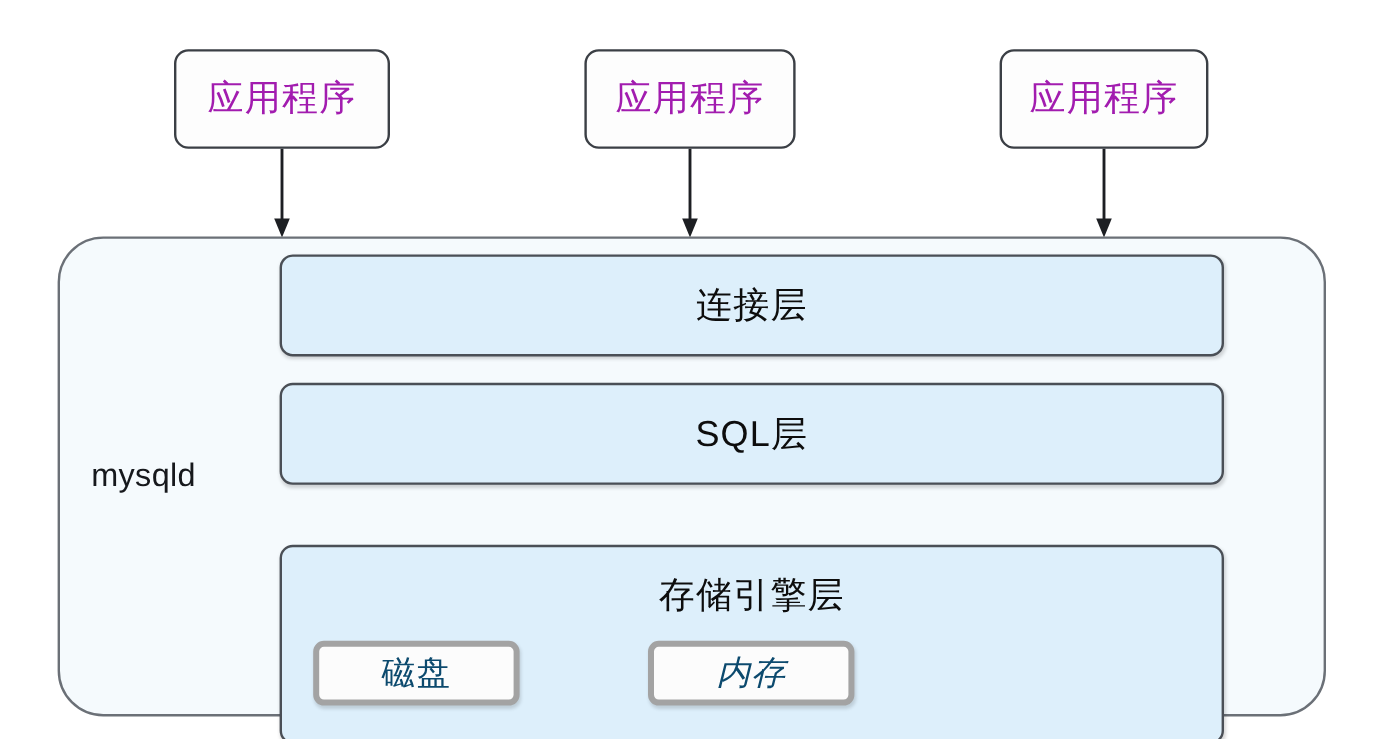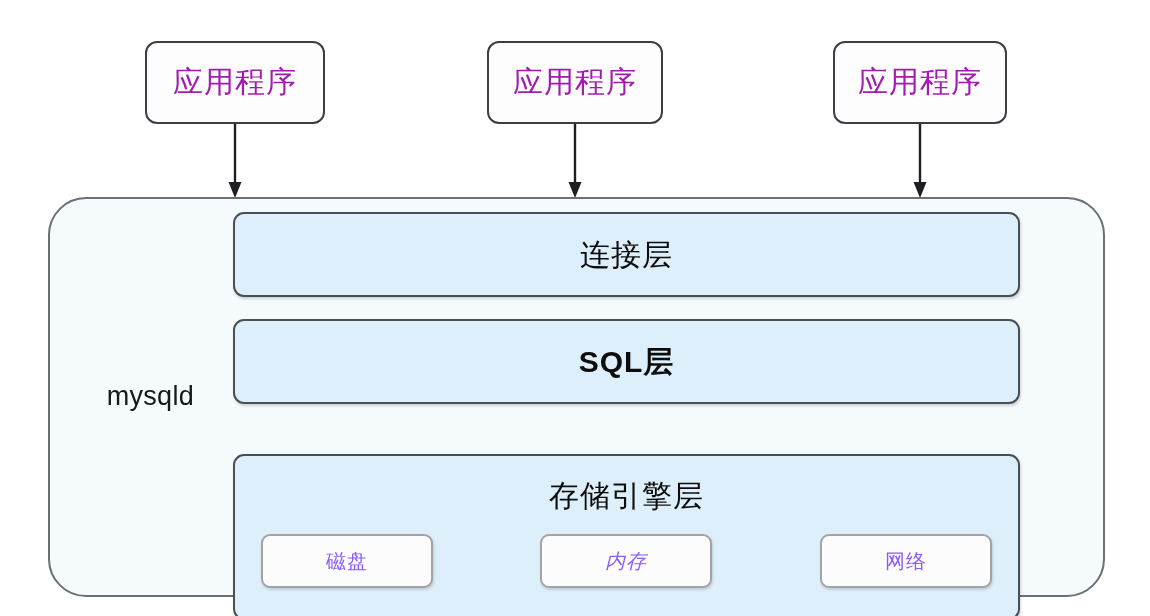--- a/index.html
+++ b/index.html
@@ -60,39 +60,39 @@
     background: #f5fafd;
     border: 2px solid #6b7077;
     border-radius: 38px;
     box-sizing: border-box;
   }
   #mysqld-label {
     position: absolute;
     left: 76px;
     top: 381px;
     width: 118px;
-    text-align: right;
+    text-align: left;
     font-size: 27px;
     color: #16181c;
     letter-spacing: 0.3px;
   }
 
   
   .layer-box {
     position: absolute;
     left: 233px;
     width: 787px;
     background: #ddeffb;
     border: 2px solid #4a4f56;
     border-radius: 11px;
     box-sizing: border-box;
     box-shadow: 1px 2px 3px rgba(0,0,0,0.16);
   }
   #layer-connection { top: 212px; height: 85px; }
-  #layer-sql        { top: 319px; height: 85px; font-weight: bold; }
+  #layer-sql        { top: 319px; height: 85px; }
   #layer-storage    { top: 426px; height: 166px; margin-top: 28px; }
 
   .layer-title {
     position: absolute;
     left: 0;
     right: 0;
     text-align: center;
     font-size: 30px;
     color: #0d0d0d;
     letter-spacing: 1px;
@@ -105,27 +105,27 @@
   #layer-storage .layer-title {
     top: 20px;
   }
 
   
   .sub-box {
     position: absolute;
     top: 78px;
     height: 54px;
     background: #fcfcfc;
-    border: 2px solid #a3a3a3;
+    border: 5px solid #a3a3a3;
     border-radius: 9px;
     display: flex;
     align-items: center;
     justify-content: center;
-    font-size: 20px;
-    color: #8b5cf6;
+    font-size: 28px;
+    color: #0c4a6e;
     letter-spacing: 1px;
     box-sizing: border-box;
     box-shadow: 1px 2px 3px rgba(0,0,0,0.14);
   }
   #sub-disk    { left: 26px;  width: 172px; }
   #sub-memory  { left: 305px; width: 172px; font-style: italic; }
   #sub-network { left: 585px; width: 172px; }
 
   
   #watermark {
@@ -179,19 +179,16 @@
   </div>
 
   <div id="layer-storage" class="layer-box">
     <div class="layer-title">存储引擎层</div>
     <div id="sub-disk" class="sub-box">
       <span>磁盘</span>
     </div>
     <div id="sub-memory" class="sub-box">
       <span>内存</span>
     </div>
-    <div id="sub-network" class="sub-box">
-      <span>网络</span>
-    </div>
   </div>
 
 
 </div>
 
 </body></html>

